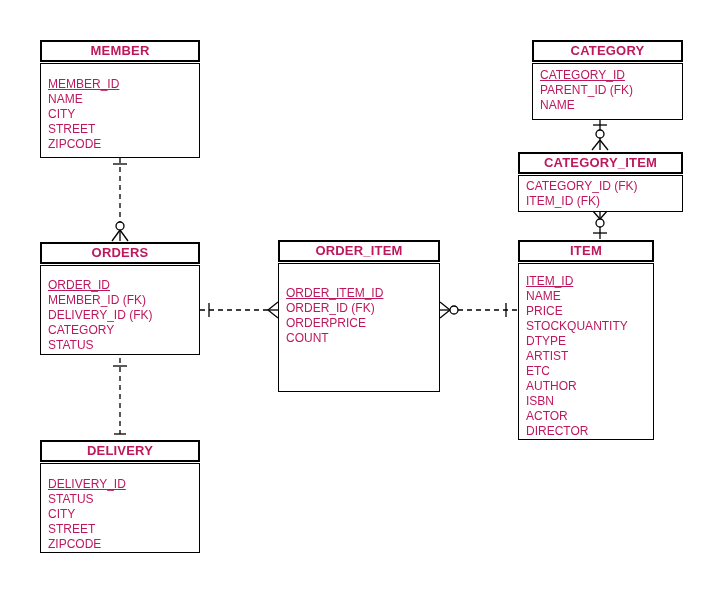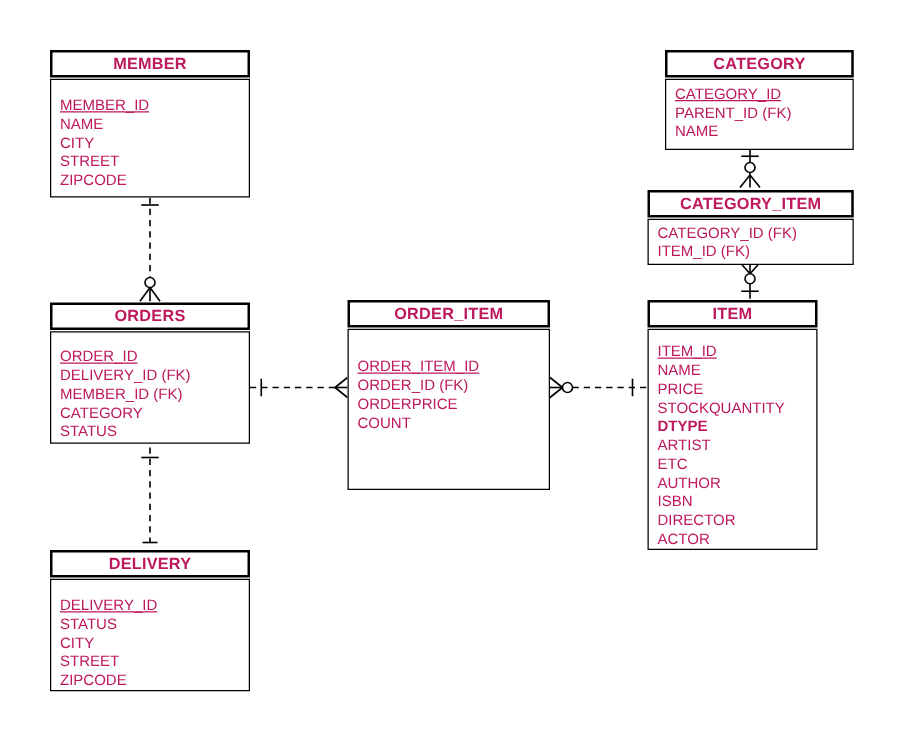--- a/index.html
+++ b/index.html
@@ -20,21 +20,21 @@
     letter-spacing:.2px;
   }
   .ebody{
     box-sizing:border-box;flex:1;border:1.5px solid #000;margin-top:1px;background:#fff;
     font-size:12px;line-height:15px;padding-left:7px;padding-right:2px;
   }
   .pt3{padding-top:3px}.pt4{padding-top:4px}.pt10{padding-top:10px}
   .pt12{padding-top:12px}.pt13{padding-top:13px}.pt22{padding-top:22px}
   .attr{white-space:nowrap;}
   .attr.pk{text-decoration:underline;}
-  .attr.bold{font-weight:bold;}
+  .attr.bold{font-weight:normal;}
 </style>
 </head>
 <body>
 
 <div class="canvas">
 
   <svg class="rels" viewBox="0 0 720 600">
 
     <g>
       <line class="dash" x1="120" y1="158" x2="120" y2="223"></line>
@@ -120,31 +120,31 @@
     <div class="ebody pt10">
         <div class="attr pk">ITEM_ID</div>
         <div class="attr">NAME</div>
         <div class="attr">PRICE</div>
         <div class="attr">STOCKQUANTITY</div>
         <div class="attr bold">DTYPE</div>
         <div class="attr">ARTIST</div>
         <div class="attr">ETC</div>
         <div class="attr">AUTHOR</div>
         <div class="attr">ISBN</div>
+        <div class="attr">ACTOR</div>
         <div class="attr">DIRECTOR</div>
-        <div class="attr">ACTOR</div>
       </div>
   </div>
 
   <div class="entity" style="left:40px;top:242px;width:160px;height:113px">
     <div class="ehead">ORDERS</div>
     <div class="ebody pt12">
         <div class="attr pk">ORDER_ID</div>
+        <div class="attr">MEMBER_ID (FK)</div>
         <div class="attr">DELIVERY_ID (FK)</div>
-        <div class="attr">MEMBER_ID (FK)</div>
         <div class="attr">CATEGORY</div>
         <div class="attr">STATUS</div>
       </div>
   </div>
 
   <div class="entity" style="left:278px;top:240px;width:162px;height:152px">
     <div class="ehead">ORDER_ITEM</div>
     <div class="ebody pt22">
         <div class="attr pk">ORDER_ITEM_ID</div>
         <div class="attr">ORDER_ID (FK)</div>

